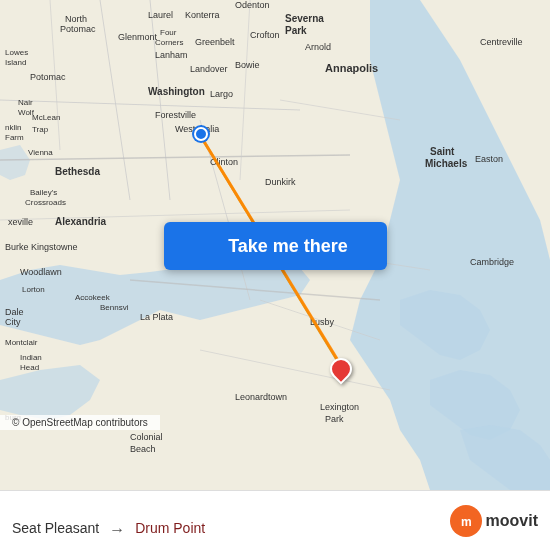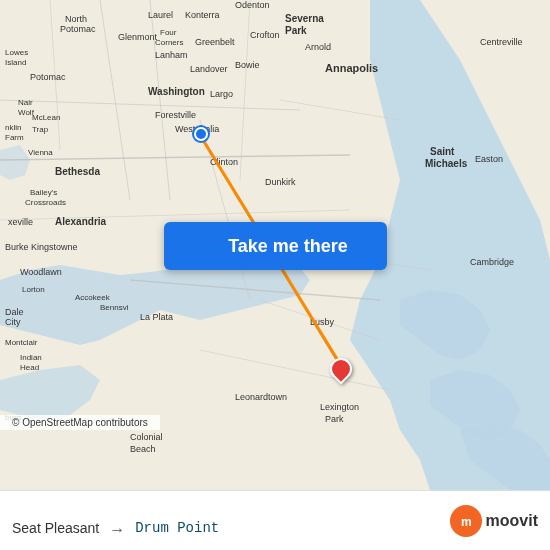--- a/index.html
+++ b/index.html
@@ -86,23 +86,22 @@
     }
 
     #arrow-icon {
       margin: 0 10px;
       color: #555;
       font-size: 16px;
     }
 
     #destination-label {
       font-size: 14px;
-      color: #0c4a6e;
+      color: #7f1d1d;
       font-weight: 500;
-      font-family: Liberation Mono, monospace;
     }
 
     #moovit-logo {
       display: flex;
       align-items: center;
       gap: 4px;
     }
 
     #moovit-icon {
       width: 32px;

